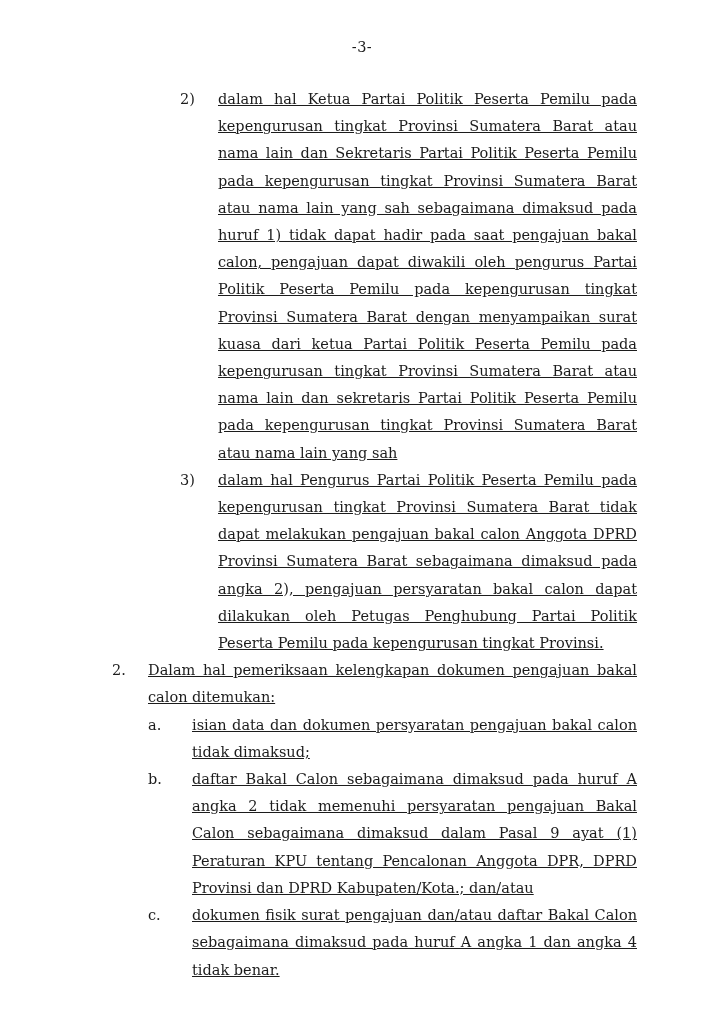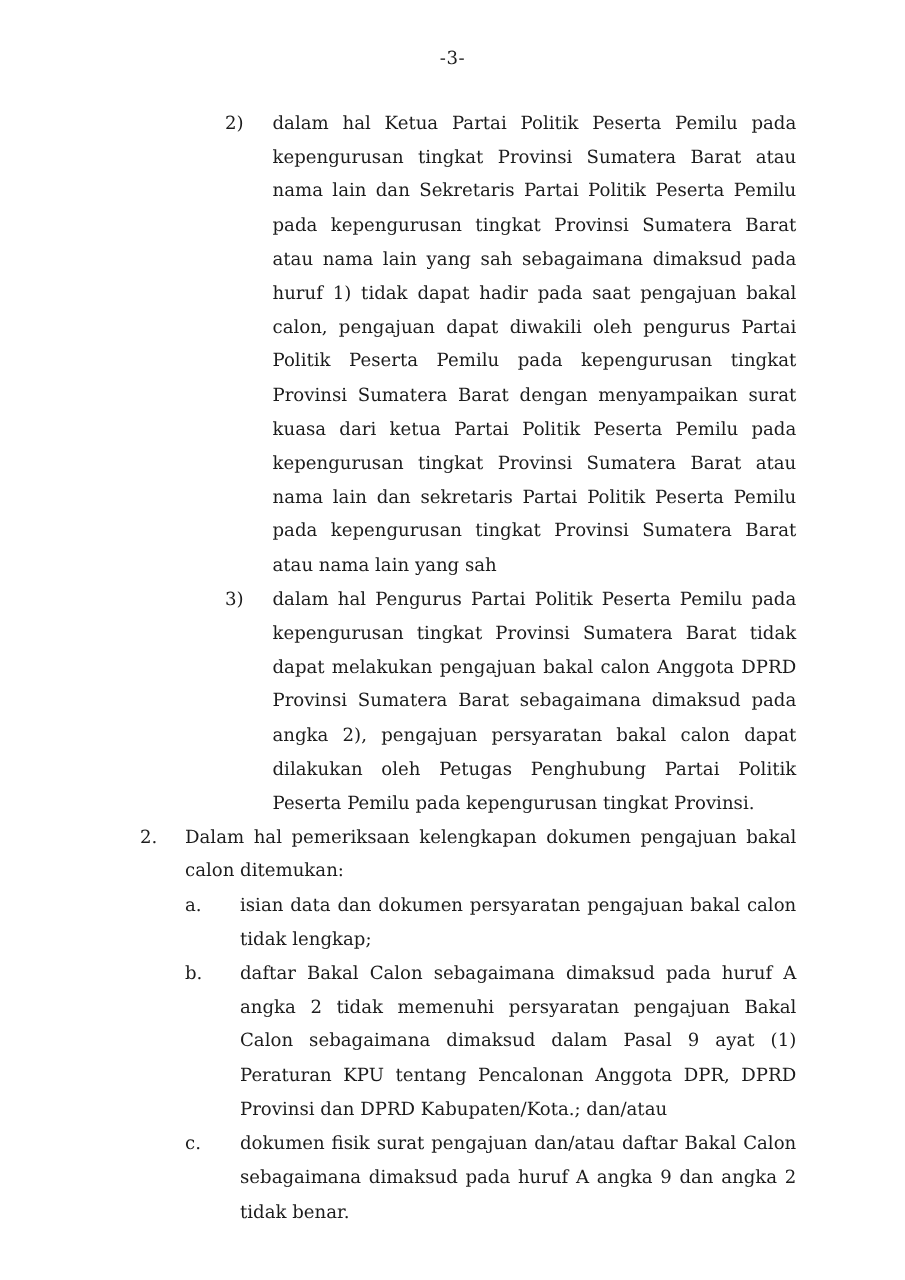--- a/index.html
+++ b/index.html
@@ -42,20 +42,21 @@
   .li .marker {
     flex: 0 0 auto;
     white-space: nowrap;
   }
   .li .text {
     flex: 1 1 auto;
     text-align: justify;
     text-align-last: left;
     text-justify: inter-word;
     hyphens: none;
+    text-decoration: underline;
   }
   .level1 { margin-left: 0; }
   .level1 .marker { width: 36px; }
   .level2 { margin-left: 36px; }
   .level2 .marker { width: 44px; }
   .level3 { margin-left: 68px; }
   .level3 .marker { width: 38px; }
 </style>
 </head>
 <body>
@@ -70,24 +71,24 @@
       <div class="li level3">
     <div class="marker">3)</div>
     <div class="text">dalam hal Pengurus Partai Politik Peserta Pemilu pada kepengurusan tingkat Provinsi Sumatera Barat tidak dapat melakukan pengajuan bakal calon Anggota DPRD Provinsi Sumatera Barat sebagaimana dimaksud pada angka 2), pengajuan persyaratan bakal calon dapat dilakukan oleh Petugas Penghubung Partai Politik Peserta Pemilu pada kepengurusan tingkat Provinsi.</div>
   </div>
       <div class="li level1">
     <div class="marker">2.</div>
     <div class="text">Dalam hal pemeriksaan kelengkapan dokumen pengajuan bakal calon ditemukan:</div>
   </div>
       <div class="li level2">
     <div class="marker">a.</div>
-    <div class="text">isian data dan dokumen persyaratan pengajuan bakal calon tidak lengkap;</div>
+    <div class="text">isian data dan dokumen persyaratan pengajuan bakal calon tidak dimaksud;</div>
   </div>
       <div class="li level2">
     <div class="marker">b.</div>
     <div class="text">daftar Bakal Calon sebagaimana dimaksud pada huruf A angka 2 tidak memenuhi persyaratan pengajuan Bakal Calon sebagaimana dimaksud dalam Pasal 9 ayat (1) Peraturan KPU tentang Pencalonan Anggota DPR, DPRD Provinsi dan DPRD Kabupaten/Kota.; dan/atau</div>
   </div>
       <div class="li level2">
     <div class="marker">c.</div>
-    <div class="text">dokumen fisik surat pengajuan dan/atau daftar Bakal Calon sebagaimana dimaksud pada huruf A angka 9 dan angka 2 tidak benar.</div>
+    <div class="text">dokumen fisik surat pengajuan dan/atau daftar Bakal Calon sebagaimana dimaksud pada huruf A angka 1 dan angka 4 tidak benar.</div>
   </div>
     </div>
 </div>
 
 </body></html>

